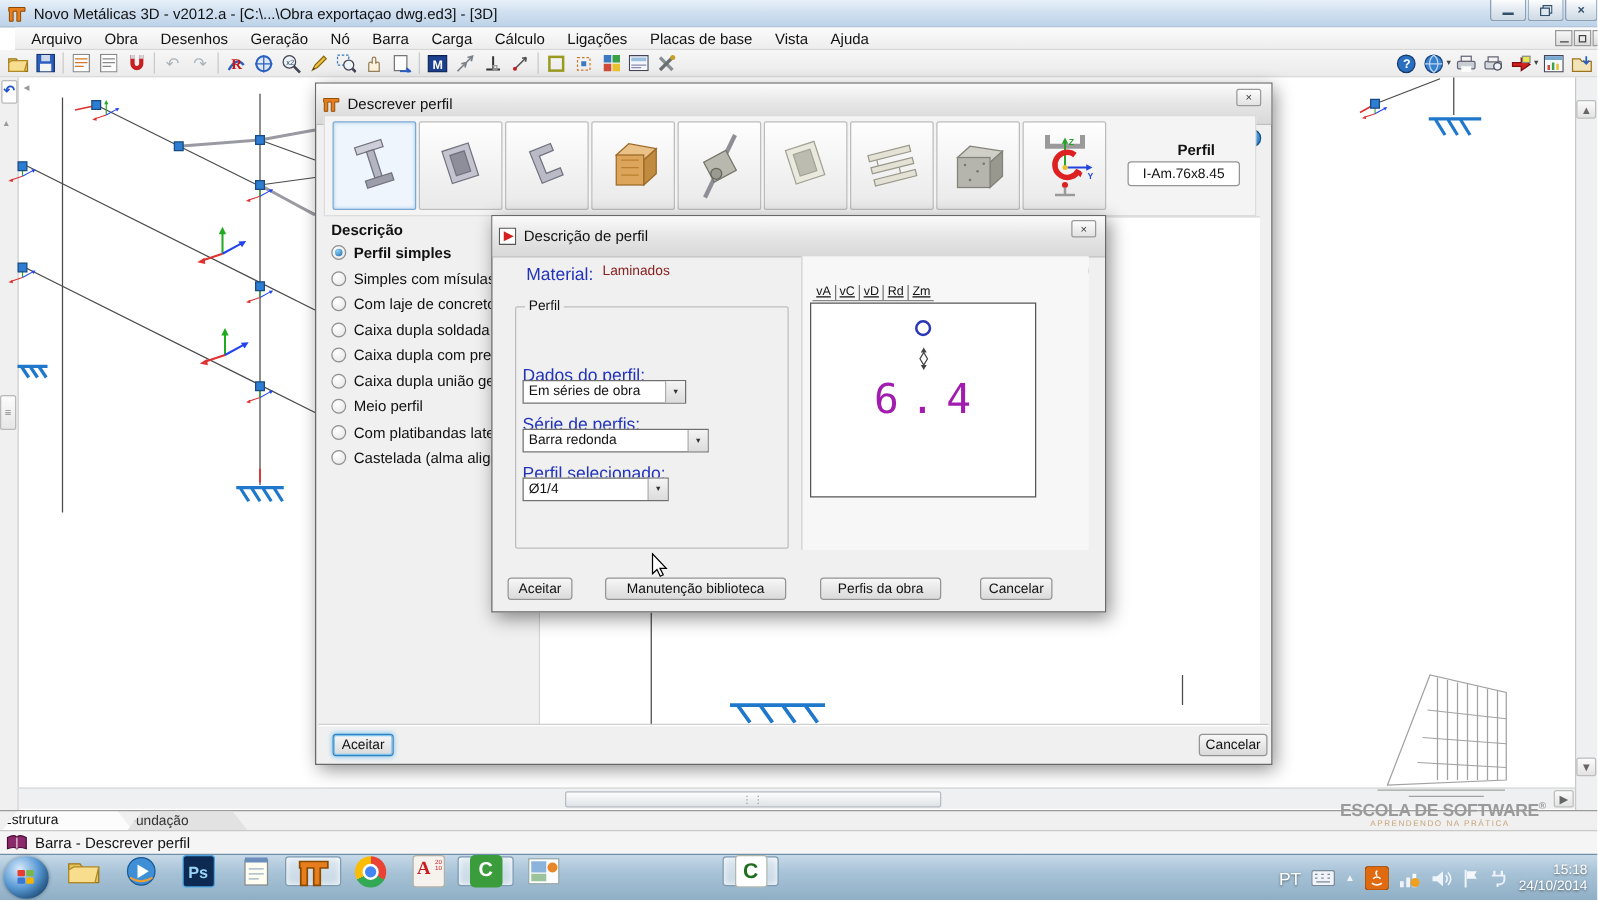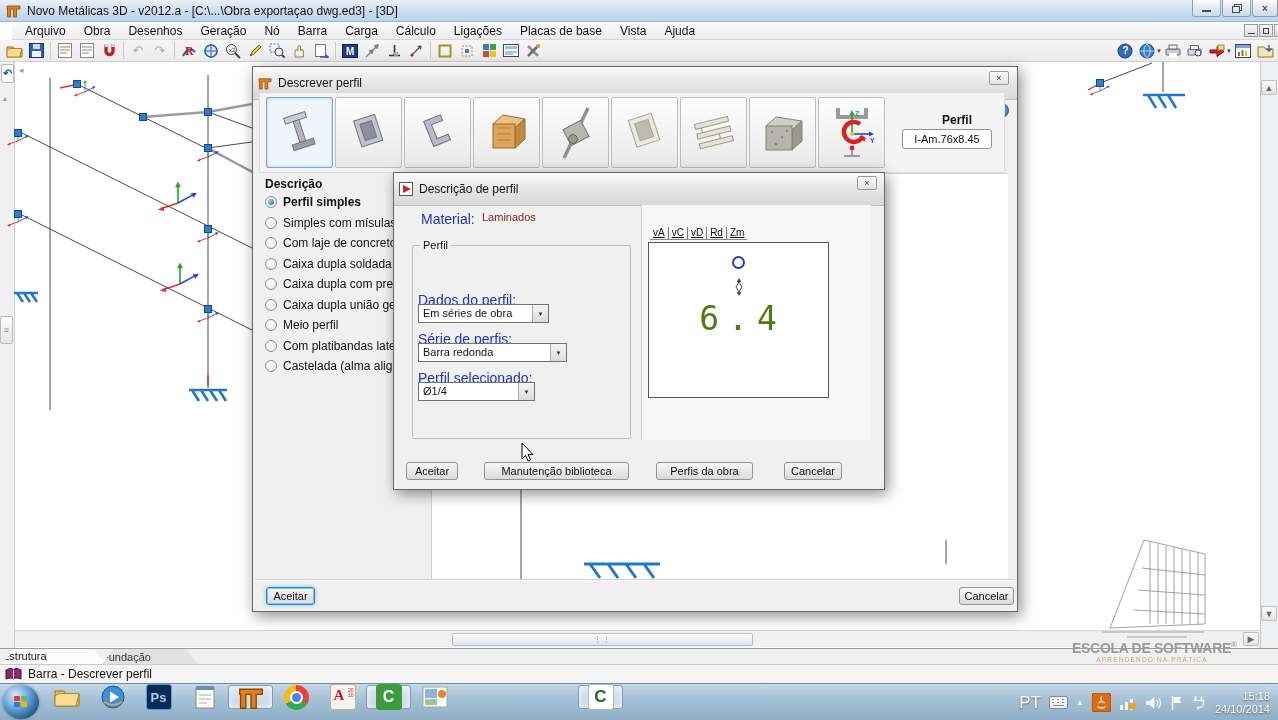--- a/index.html
+++ b/index.html
@@ -28,21 +28,21 @@
   .ftab.idle{background:#e2e2e2;color:#333}
   #statusbar{left:0;top:664px;width:1278px;height:19px;background:#f5f5f5;border-top:1px solid #c9c9c9;display:flex;align-items:center;gap:6px;padding-left:5px}
   
   #taskbar{left:0;top:683px;width:1278px;height:37px;background:linear-gradient(#c6d9e8,#a7c2d6 40%,#8fafc6);border-top:1px solid #6f8fa8}
   .orb{left:3px;top:1px;width:36px;height:34px;border-radius:50%;background:radial-gradient(circle at 35% 30%,#d8eafa,#5b9bd5 45%,#1e4e79 80%,#0a2a4a);display:flex;align-items:center;justify-content:center;box-shadow:0 0 3px rgba(0,0,0,.4)}
   .flag{width:14px;height:12px;display:grid;grid-template-columns:6px 6px;grid-template-rows:5px 5px;gap:1px}
   .flag i{border-radius:1px}
   .tkbtn{position:absolute;top:1px;width:45px;height:24px;border-radius:3px;display:flex;align-items:center;justify-content:center}
   .tkbtn.active{background:rgba(255,255,255,.45);border:1px solid #7f9cb2;box-shadow:inset 0 0 6px rgba(255,255,255,.9)}
   .tray{position:absolute;right:0;top:0;height:37px;display:flex;align-items:center;gap:8px;padding-right:8px;color:#fff}
-  .traytxt{font-size:17px;text-shadow:0 1px 2px rgba(0,0,0,.5)}
+  .traytxt{font-size:14px;text-shadow:0 1px 2px rgba(0,0,0,.5)}
   .clock{text-align:right;font-size:11px;line-height:13px;text-shadow:0 1px 2px rgba(0,0,0,.5)}
   
   .dlg{background:#f0f0f0;border:1px solid #696969;box-shadow:3px 4px 14px rgba(0,0,0,.45)}
   .dlgtitle{position:absolute;left:0;top:0;right:0;height:21px;background:linear-gradient(#fbfbfb,#e6e6e6 50%,#d8d8d8);border-bottom:1px solid #bdbdbd;display:flex;align-items:center;gap:6px;padding:16px 5px;font-size:12px}
   .xbtn{position:absolute;width:20px;height:14px;border:1px solid #9a9a9a;border-radius:2px;background:linear-gradient(#fdfdfd,#e2e2e2);font-size:9px;color:#333;display:flex;align-items:center;justify-content:center}
   .helpbtn{position:absolute;width:15px;height:15px;border-radius:50%;background:radial-gradient(circle at 35% 30%,#7fc0f0,#1f6fc0);color:#fff;font-size:10px;font-weight:bold;display:flex;align-items:center;justify-content:center;border:1px solid #15527f}
   .w7btn{position:absolute;display:flex;align-items:center;justify-content:center;font-size:11px;color:#111;background:linear-gradient(#f7f7f7,#eaeaea 45%,#dadada);border:1px solid #949494;border-radius:3px;white-space:nowrap}
   .w7btn.default{border:1px solid #2f7fc1;box-shadow:0 0 0 1px #7cc5f0 inset,0 0 4px #7cc5f0}
   .ptile{position:absolute;top:4px;width:67px;height:71px;background:linear-gradient(#fefefe,#e9e9e9);border:1px solid #bdbdbd;border-radius:2px;display:flex;align-items:center;justify-content:center}
   .ptile.sel{border:1px solid #7aa8d4;background:#eef5fc;box-shadow:0 0 3px #9cc6e8 inset}
@@ -563,21 +563,21 @@
   <div class="abs" style="left:247px;top:32px;width:230px;height:235px;background:#f7f7f7;border-left:1px solid #d0d0d0">
     <div class="abs" style="left:8px;top:20px;border-bottom:1px solid #888">
       <span class="vlink">vA</span><span class="vlink">vC</span><span class="vlink">vD</span><span class="vlink">Rd</span><span class="vlink" style="border-right:none">Zm</span>
     </div>
     <div class="abs" style="left:6px;top:37px;width:181px;height:156px;background:#fff;border:1px solid #555;text-align:center">
       <div style="width:13px;height:13px;border:2px solid #2a35b5;border-radius:50%;margin:13px auto 8px"></div>
       <svg width="12" height="20" style="margin:0 auto">
           <path d="M6,1 l-2.4,4 h4.8 z M6,19 l-2.4,-4 h4.8 z" fill="#444"></path>
           <path d="M6,5 L9,10 6,15 3,10 z" fill="#fff" stroke="#444"></path>
         </svg>
-      <div class="mono" style="font-size:33px;letter-spacing:9px;margin:2px 0 0 8px;color:#4d7c0f">6.4</div>
+      <div class="mono" style="font-size:33px;letter-spacing:9px;margin:2px 0 0 8px;color:#a21caf">6.4</div>
     </div>
   </div>
 
   <div class="w7btn" style="left:12px;top:289px;width:52px;height:18px">Aceitar</div>
   <div class="w7btn" style="left:90px;top:289px;width:145px;height:18px">Manutenção biblioteca</div>
   <div class="w7btn" style="left:262px;top:289px;width:97px;height:18px">Perfis da obra</div>
   <div class="w7btn" style="left:390px;top:289px;width:58px;height:18px">Cancelar</div>
 </div>
 
 <svg class="abs" style="left:521px;top:442px;z-index:9" width="16" height="22">

